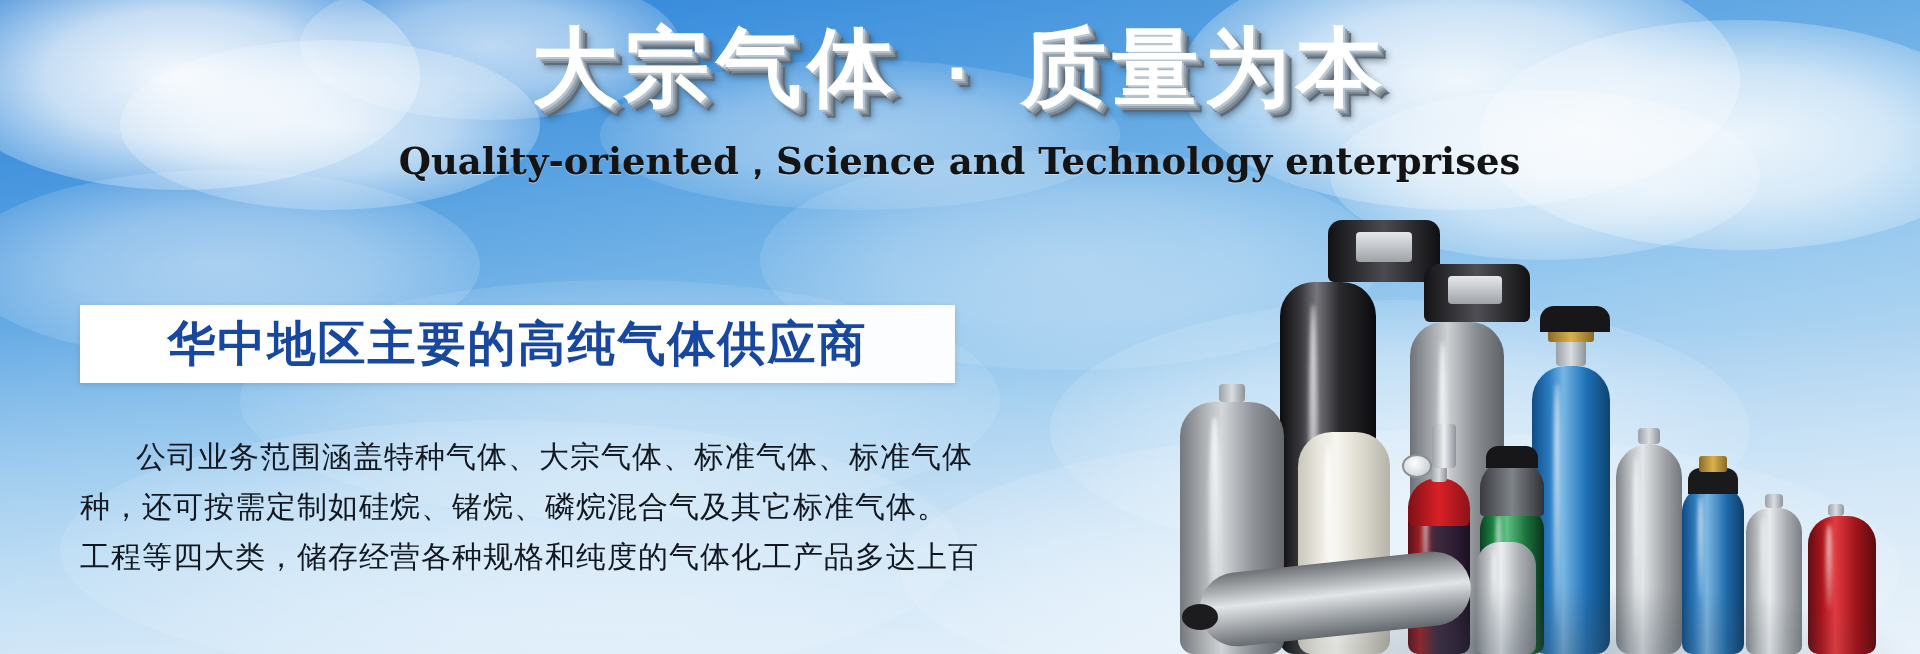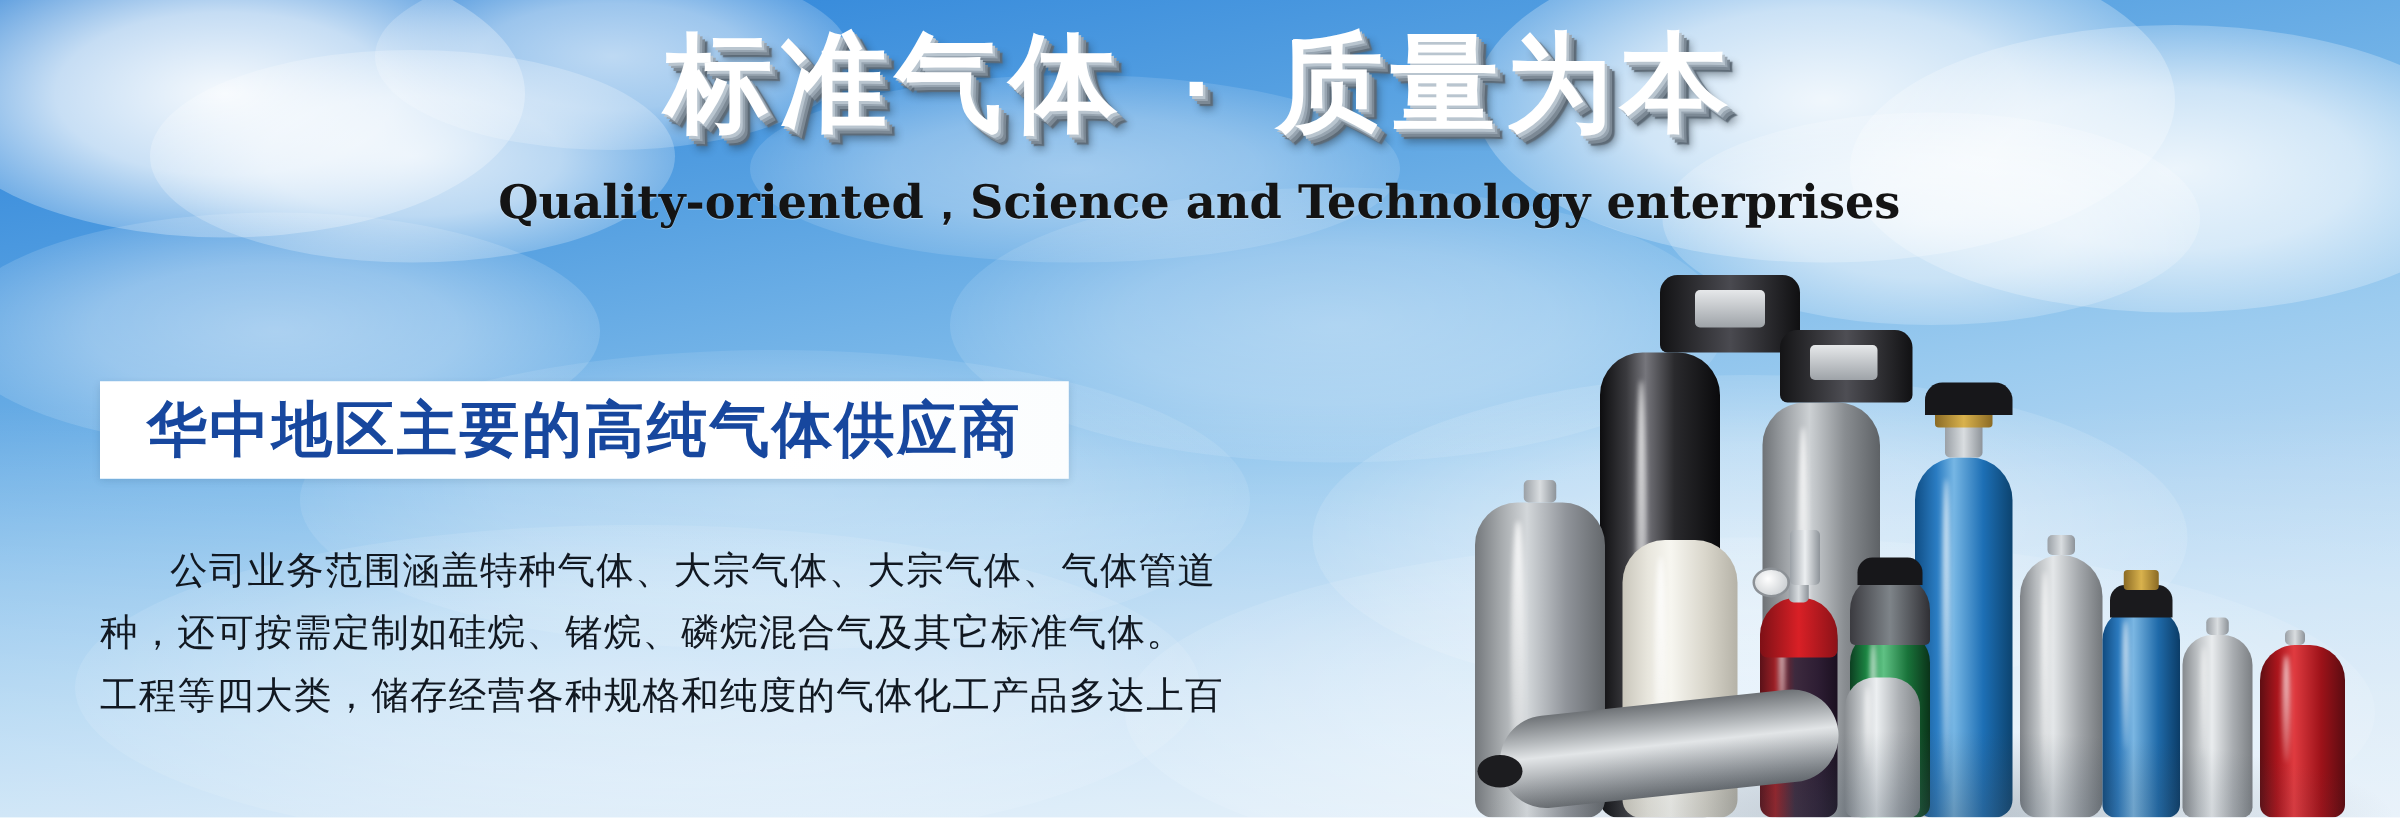--- a/index.html
+++ b/index.html
@@ -100,21 +100,21 @@
     color: #141414;
     white-space: nowrap;
     text-shadow: 0 1px 0 rgba(255,255,255,0.35);
   }
 
   
   #slogan-box {
     position: absolute;
     left: 80px;
     top: 305px;
-    width: 775px;
+    width: 875px;
     height: 78px;
     background: linear-gradient(to right, #ffffff 0%, #ffffff 70%, #fbfdfe 100%);
     box-shadow: 0 2px 6px rgba(40,70,100,0.18);
     display: flex;
     align-items: center;
     justify-content: center;
   }
   #slogan-text {
     font-family: "DejaVu Sans", "Liberation Sans", sans-serif;
     font-weight: 700;
@@ -201,33 +201,33 @@
   <div class="cloud c7"></div>
   <div class="cloud c8"></div>
   <div class="cloud c9"></div>
   <div class="cloud c10"></div>
   <div class="cloud c11"></div>
   <div class="cloud c12"></div>
   <div class="cloud c13"></div>
   <div class="haze"></div>
 
   <div id="headline">
-    <span>标准气体</span>
+    <span>大宗气体</span>
     <span class="dot">·</span>
     <span>质量为本</span>
   </div>
 
   <div id="subtitle">Quality-oriented，Science and Technology enterprises</div>
 
   <div id="slogan-box">
     <span id="slogan-text">华中地区主要的高纯气体供应商</span>
   </div>
 
   <div id="paragraph">
-    <div class="pline indent">公司业务范围涵盖特种气体、大宗气体、大宗气体、气体管道</div>
+    <div class="pline indent">公司业务范围涵盖特种气体、大宗气体、标准气体、标准气体</div>
     <div class="pline">种，还可按需定制如硅烷、锗烷、磷烷混合气及其它标准气体。</div>
     <div class="pline">工程等四大类，储存经营各种规格和纯度的气体化工产品多达上百</div>
   </div>
 
   <div id="cylinders">
 
     <div class="cyl" style="left:100px; width:96px; height:372px;
                 background:linear-gradient(to right,#0d0d0f 0%,#3a3a3e 22%,#76767c 38%,#2a2a2d 62%,#0a0a0c 100%);">
       <div class="gloss" style="left:30%;width:9%;"></div>
     </div>

